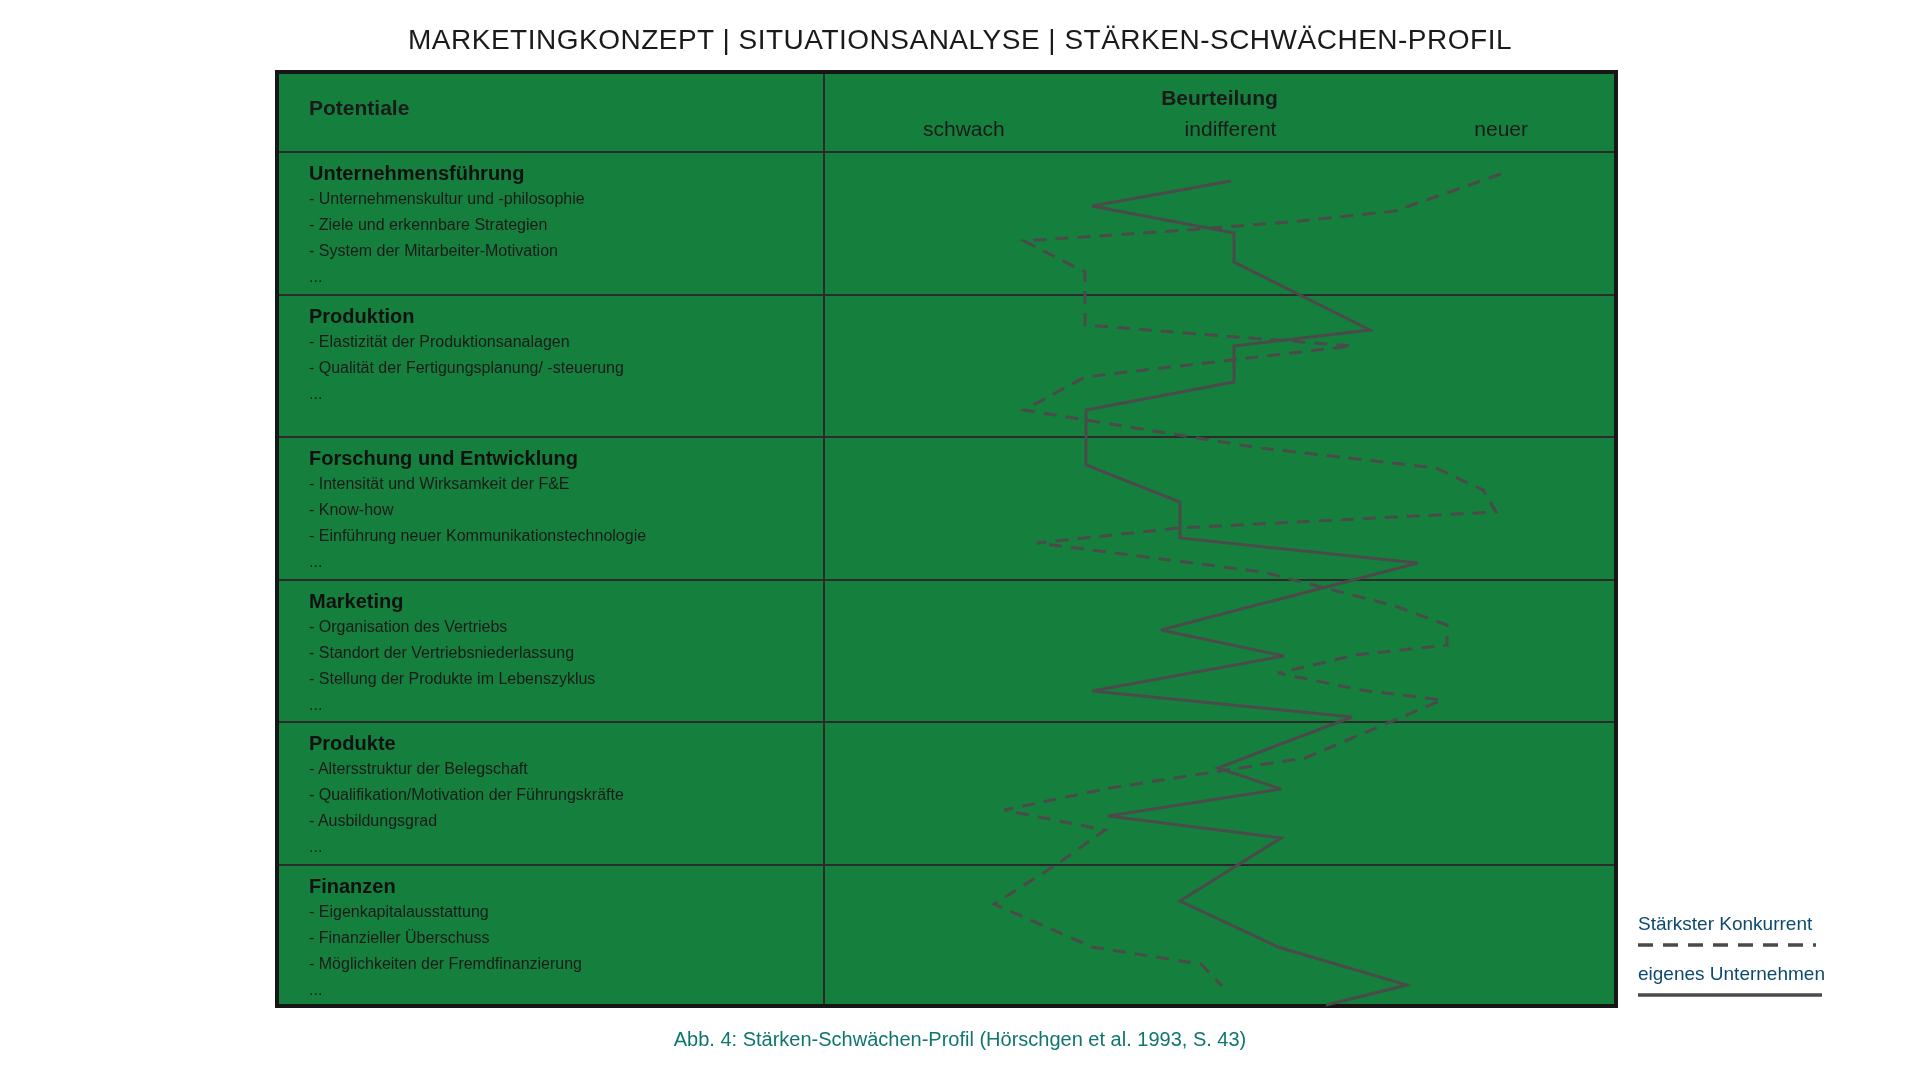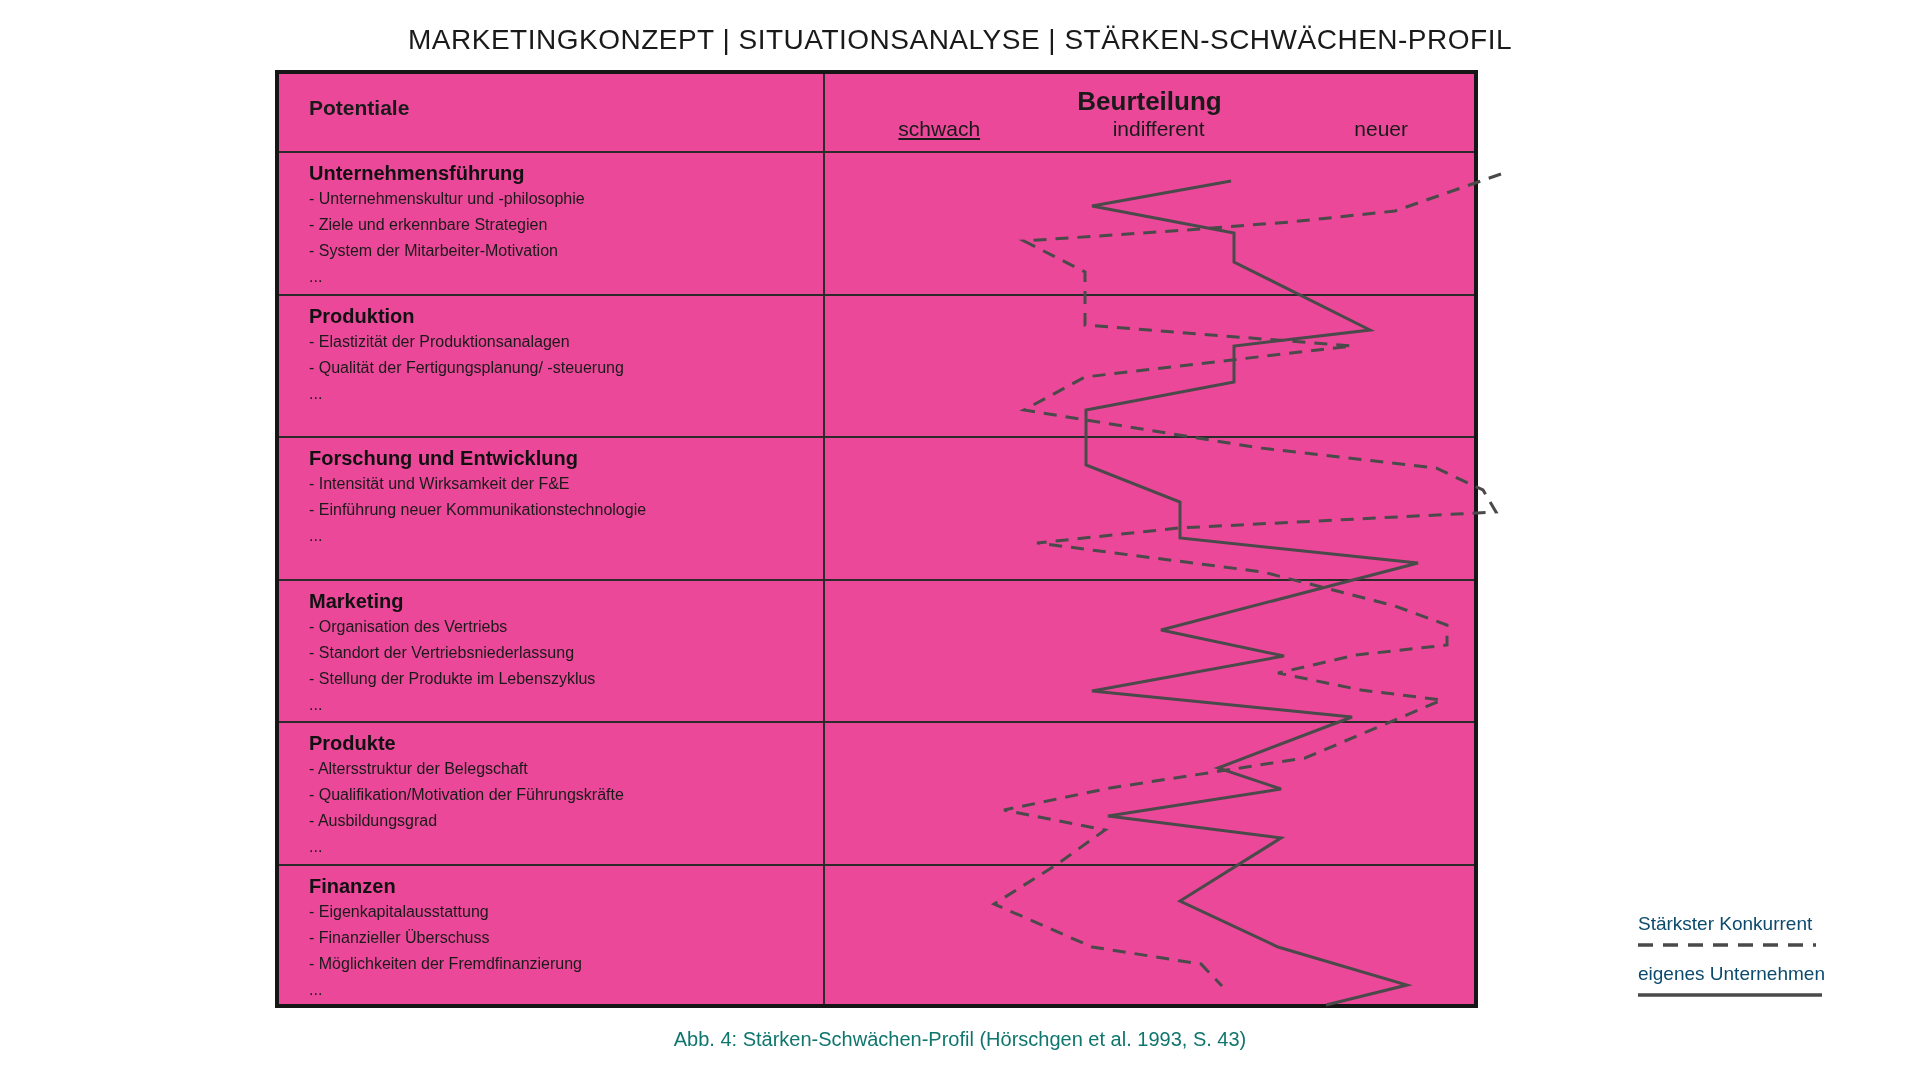--- a/index.html
+++ b/index.html
@@ -1,29 +1,29 @@
 <!DOCTYPE html>
 <html><head>
 <meta charset="utf-8">
 <style>
   html,body{margin:0;padding:0;background:#ffffff;}
   .page{position:relative;width:1920px;height:1080px;background:#ffffff;overflow:hidden;
         font-family:"Liberation Sans",sans-serif;color:#1a1a1a;}
   .title{position:absolute;top:24px;left:0;width:100%;text-align:center;
          font-size:28px;letter-spacing:0.5px;color:#1a1a1a;}
-  .profile-table{position:absolute;left:275px;top:70px;width:1203px;height:938px;
-         border:4px solid #161616;box-sizing:border-box;background:#ec4899;}
+  .profile-table{position:absolute;left:275px;top:70px;width:1343px;height:938px;
+         border:4px solid #161616;box-sizing:border-box;background:#15803d;}
   .col-divider{position:absolute;left:544px;top:0;width:2px;height:100%;background:#2b2b2b;}
   .header-row{position:absolute;top:0;left:0;width:100%;height:77px;}
   .h-left{position:absolute;left:30px;top:22px;font-size:21px;font-weight:bold;}
   .h-right{position:absolute;left:546px;top:0;right:0;height:77px;}
   .beurteilung{position:absolute;top:12px;left:0;width:100%;text-align:center;
-         font-size:26px;font-weight:bold;}
+         font-size:21px;font-weight:bold;}
   .scale-label{position:absolute;top:43px;transform:translateX(-50%);font-size:21px;white-space:nowrap;}
-  .sl-0{left:17.6%;text-decoration:underline;} .sl-1{left:51.4%;} .sl-2{left:85.7%;}
+  .sl-0{left:17.6%;} .sl-1{left:51.4%;} .sl-2{left:85.7%;}
   .rows-container{position:absolute;top:77px;left:0;width:100%;}
   .body-row{height:142.5px;border-top:2px solid #2b2b2b;box-sizing:border-box;
          padding:7px 0 0 30px;overflow:hidden;}
   .row-heading{font-size:20px;font-weight:bold;line-height:26px;color:#111111;}
   .row-item{font-size:16px;line-height:26px;color:#1a1a1a;}
   .profile-svg{position:absolute;left:0;top:0;width:1920px;height:1080px;pointer-events:none;}
   .solid-line{fill:none;stroke:#4a4a4a;stroke-width:3;stroke-linejoin:miter;}
   .dashed-line{fill:none;stroke:#4a4a4a;stroke-width:3;stroke-dasharray:13 9;stroke-linejoin:miter;}
   .legend{position:absolute;left:1638px;top:912px;width:195px;}
   .legend-label{font-size:19px;color:#0c4a6e;line-height:24px;}
@@ -61,20 +61,21 @@
         </div>
         <div class="body-row">
           <div class="row-heading">Produktion</div>
           <div class="row-item">- Elastizität der Produktionsanalagen</div>
           <div class="row-item">- Qualität der Fertigungsplanung/ -steuerung</div>
           <div class="row-item">...</div>
         </div>
         <div class="body-row">
           <div class="row-heading">Forschung und Entwicklung</div>
           <div class="row-item">- Intensität und Wirksamkeit der F&amp;E</div>
+          <div class="row-item">- Know-how</div>
           <div class="row-item">- Einführung neuer Kommunikationstechnologie</div>
           <div class="row-item">...</div>
         </div>
         <div class="body-row">
           <div class="row-heading">Marketing</div>
           <div class="row-item">- Organisation des Vertriebs</div>
           <div class="row-item">- Standort der Vertriebsniederlassung</div>
           <div class="row-item">- Stellung der Produkte im Lebenszyklus</div>
           <div class="row-item">...</div>
         </div>

